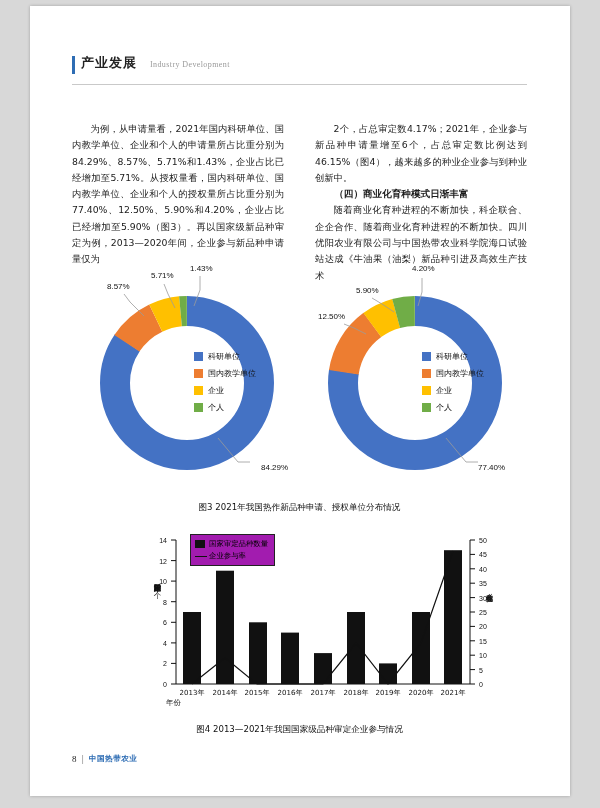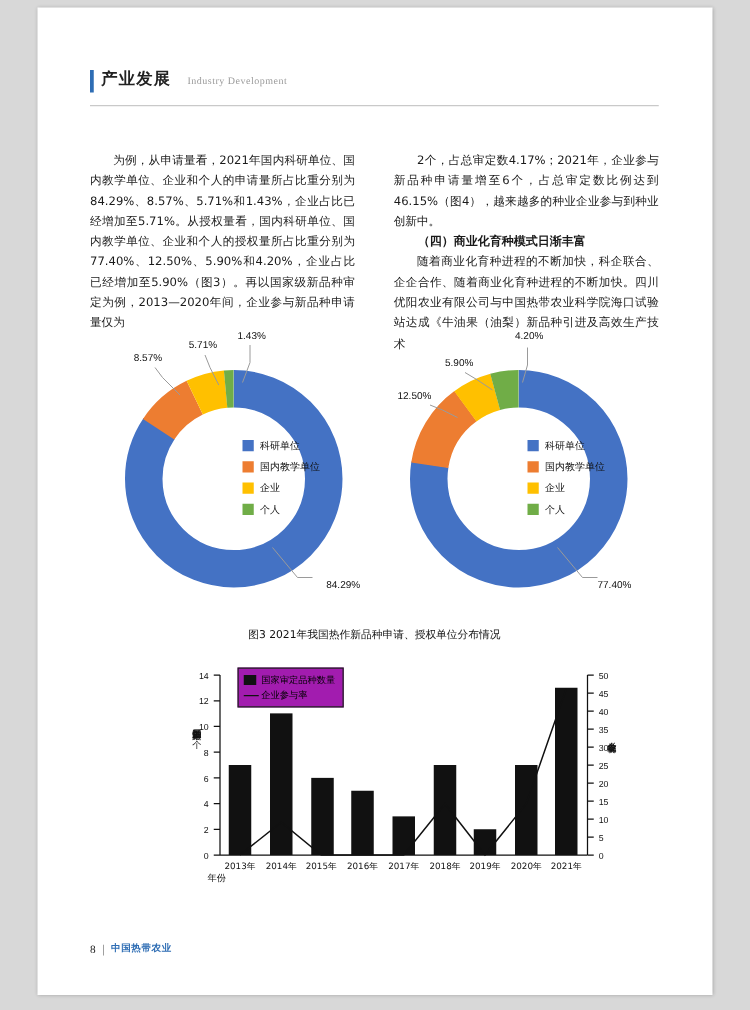--- a/index.html
+++ b/index.html
@@ -420,20 +420,21 @@
         <span class="bl-bar"></span>
         <span>国家审定品种数量</span>
       </div>
       <div class="bl-row">
         <span class="bl-line"></span>
         <span>企业参与率</span>
       </div>
     </div>
   </div>
 
+  <div class="caption" id="caption-fig4">图4  2013—2021年我国国家级品种审定企业参与情况</div>
 
   <div class="footer">
     <span class="footer-pageno">8</span>
     <span class="footer-sep">|</span>
     <span class="footer-name">中国热带农业</span>
   </div>
 
 </div>
 
 </body></html>

